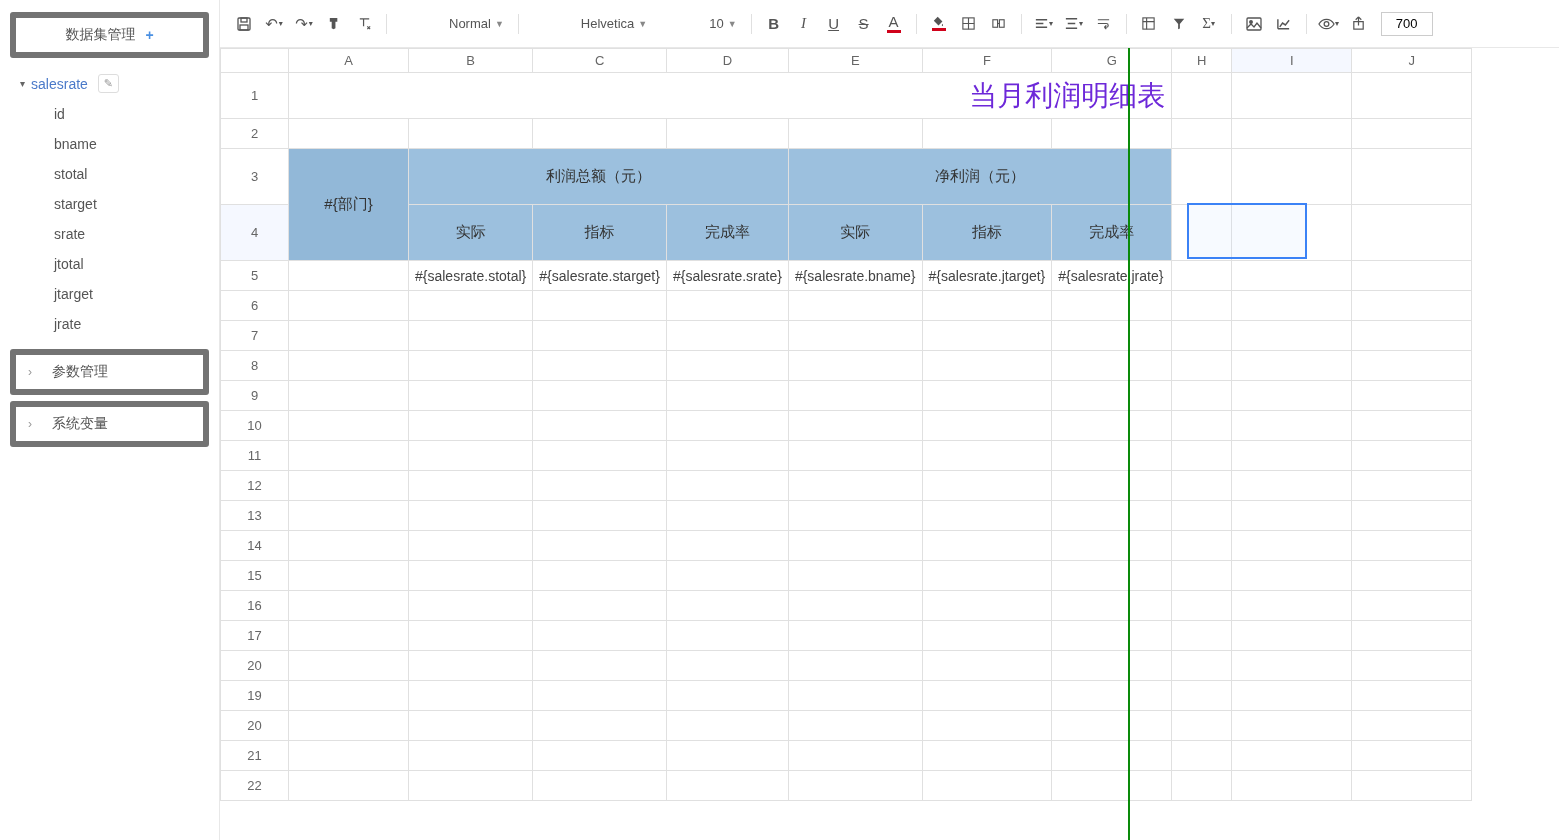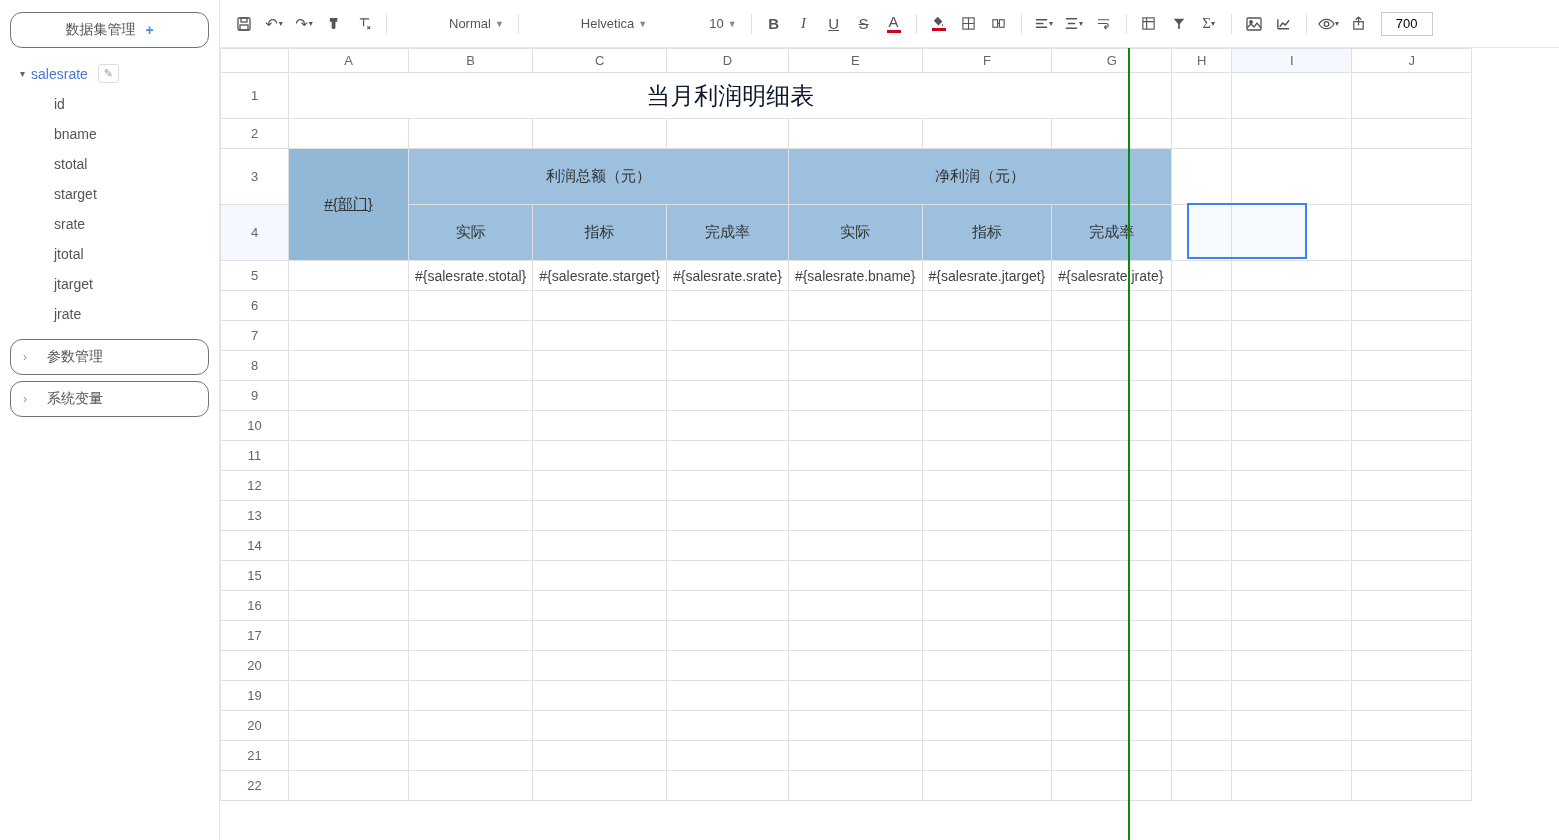--- a/index.html
+++ b/index.html
@@ -1,20 +1,20 @@
 <!DOCTYPE html>
 <html><head>
 <meta charset="utf-8">
 <style>
 * { box-sizing: border-box; margin: 0; padding: 0; }
 body { font-family: Helvetica, Arial, sans-serif; font-size: 13px; color: #333; background: #fff; display: flex; height: 840px; overflow: hidden; }
 
 
 .sidebar { width: 220px; border-right: 1px solid #e8e8e8; padding: 12px 10px; display: flex; flex-direction: column; gap: 6px; background: #fff; }
-.panel-btn { border: 1px solid #737373; border-radius: 12px; padding: 8px 12px; background: #fff; display: flex; align-items: center; gap: 10px; cursor: pointer; color: #555; font-size: 14px; }
+.panel-btn { border: 6px solid #737373; border-radius: 3px; padding: 8px 12px; background: #fff; display: flex; align-items: center; gap: 10px; cursor: pointer; color: #555; font-size: 14px; }
 .panel-btn .plus { color: #4a90e2; font-weight: bold; }
 .panel-btn.center { justify-content: center; }
 .tree { padding: 4px 0 4px 6px; }
 .tree-node { display: flex; align-items: center; gap: 6px; padding: 6px 4px; color: #4a79c9; font-size: 14px; cursor: pointer; }
 .tree-node .caret { font-size: 10px; color: #666; }
 .tree-node .edit { border: 1px solid #ddd; border-radius: 3px; padding: 2px 5px; font-size: 11px; color: #999; margin-left: 4px; }
 .tree-children { padding-left: 38px; }
 .tree-leaf { padding: 7px 0; color: #555; font-size: 14px; cursor: pointer; }
 .chev { color: #999; font-size: 12px; width: 14px; }
 
@@ -38,23 +38,23 @@
 .sheet th, .sheet td { border: 1px solid #e0e0e0; font-weight: normal; }
 .corner { width: 68px; height: 24px; background: #fff; border: 1px solid #e0e0e0; }
 .col-h { height: 24px; background: #fff; text-align: center; color: #666; font-size: 13px; width: 120px; }
 .row-h { width: 68px; background: #fff; text-align: center; color: #666; font-size: 13px; }
 .row-h.sel, .col-h.sel { background: #f5f8ff; }
 .cell { background: #fff; height: 30px; padding: 0 6px; font-size: 14px; color: #444; overflow: hidden; white-space: nowrap; }
 
 
 .r1 { height: 46px; }
 .r3, .r4 { height: 56px; }
-.title-cell { text-align: center; font-weight: bold; font-size: 24px; color: #0f172a; }
+.title-cell { text-align: right; font-weight: bold; font-size: 28px; color: #6d28d9; }
 .hdr-blue { background: #9cc0de; text-align: center; color: #333; font-size: 15px; }
-.hdr-blue-d { background: #92b8d8; text-decoration: underline; }
+.hdr-blue-d { background: #92b8d8; }
 
 
 .sel-box { position: absolute; border: 2px solid #3b82f6; background: rgba(200,220,255,0.15); pointer-events: none; z-index: 5; }
 .freeze-line { position: absolute; width: 2px; background: #0a8a0a; top: 0; bottom: 0; pointer-events: none; z-index: 4; }
 </style>
 </head>
 <body>
 
 <div class="sidebar">
   <div class="panel-btn center">

